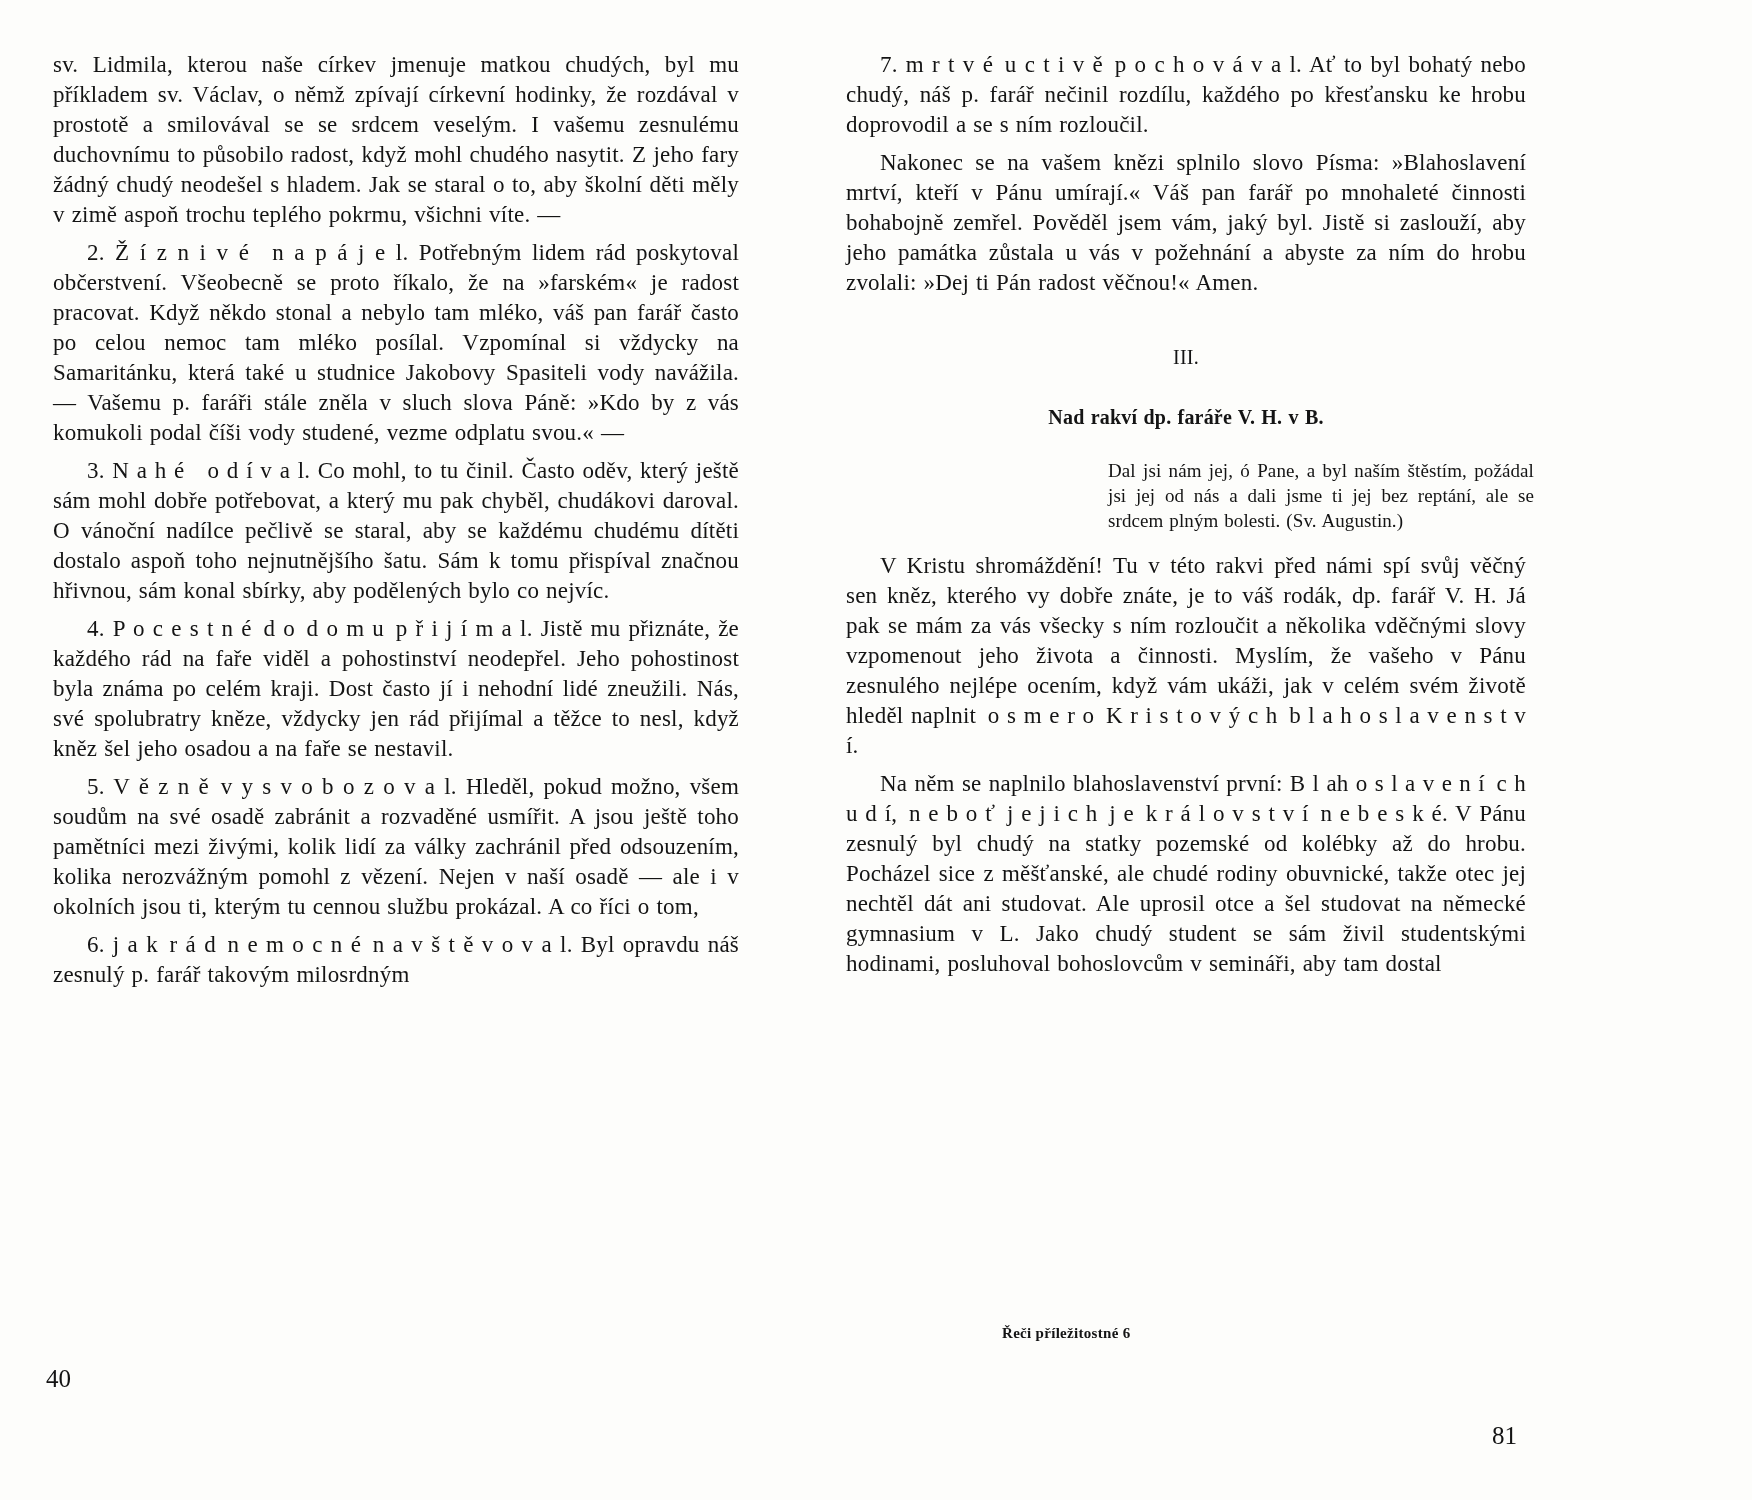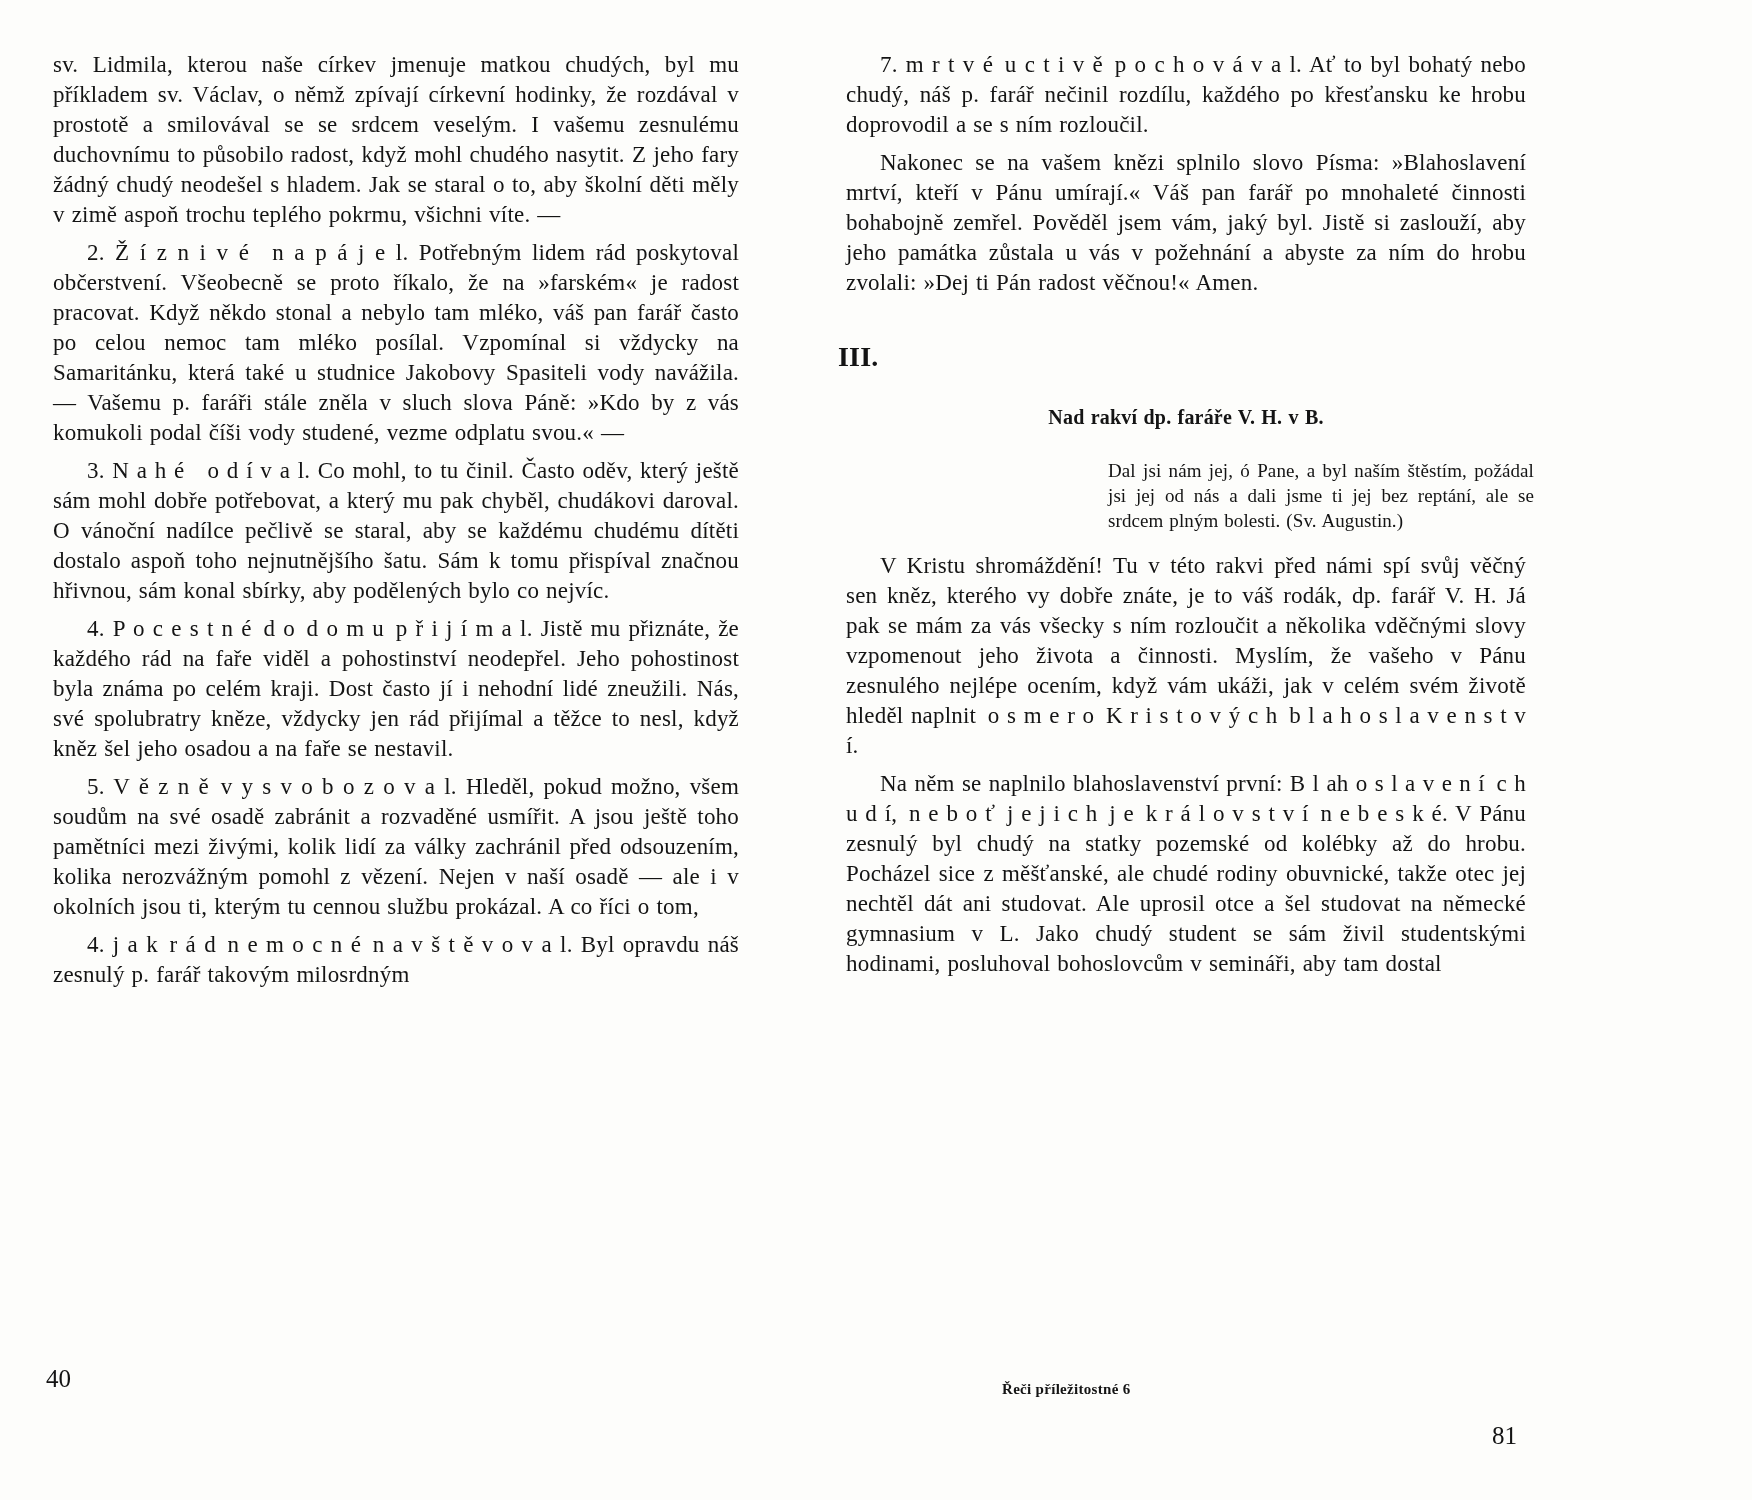--- a/index.html
+++ b/index.html
@@ -27,22 +27,23 @@
   .col-left  { left: 45px;  width: 702px; }
   .col-right { left: 838px; width: 696px; }
 
   p.para {
     margin: 8px;
     text-indent: 34px;
   }
   p.para.noindent { text-indent: 0; }
 
   .section-number {
-    font-weight: bold;
-    font-size: 28px;
+    text-align: center;
+    font-weight: normal;
+    font-size: 20px;
     margin: 44px 0 30px 0;
     text-indent: 0;
   }
   .chapter-title {
     text-align: center;
     font-weight: bold;
     font-size: 20px;
     margin: 0 0 26px 0;
     text-indent: 0;
   }
@@ -57,36 +58,36 @@
   .page-number {
     position: absolute;
     font-size: 25px;
     line-height: 25px;
   }
   .page-number-left  { left: 46px;  top: 1366px; }
   .page-number-right { left: 1492px; top: 1423px; }
   .running-footer {
     position: absolute;
     left: 1002px;
-    top: 1381px;
+    top: 1325px;
     font-size: 15px;
     font-weight: bold;
     letter-spacing: 0.3px;
   }
 </style>
 </head>
 <body>
 
 <div class="column col-left">
   <p class="para noindent">sv. Lidmila, kterou naše církev jmenuje matkou chudých, byl mu příkladem sv. Václav, o němž zpívají církevní hodinky, že rozdával v prostotě a smilovával se se srdcem veselým. I vašemu zesnulému duchovnímu to působilo radost, když mohl chudého nasytit. Z jeho fary žádný chudý neodešel s hladem. Jak se staral o to, aby školní děti měly v zimě aspoň trochu teplého pokrmu, všichni víte. —</p>
   <p class="para">2. Ž í z n i v é n a p á j e l. Potřebným lidem rád poskytoval občerstvení. Všeobecně se proto říkalo, že na »farském« je radost pracovat. Když někdo stonal a nebylo tam mléko, váš pan farář často po celou nemoc tam mléko posílal. Vzpomínal si vždycky na Samaritánku, která také u studnice Jakobovy Spasiteli vody navážila. — Vašemu p. faráři stále zněla v sluch slova Páně: »Kdo by z vás komukoli podal číši vody studené, vezme odplatu svou.« —</p>
   <p class="para">3. N a h é o d í v a l. Co mohl, to tu činil. Často oděv, který ještě sám mohl dobře potřebovat, a který mu pak chyběl, chudákovi daroval. O vánoční nadílce pečlivě se staral, aby se každému chudému dítěti dostalo aspoň toho nejnutnějšího šatu. Sám k tomu přispíval značnou hřivnou, sám konal sbírky, aby podělených bylo co nejvíc.</p>
   <p class="para">4. P o c e s t n é d o d o m u p ř i j í m a l. Jistě mu přiznáte, že každého rád na faře viděl a pohostinství neodepřel. Jeho pohostinost byla známa po celém kraji. Dost často jí i nehodní lidé zneužili. Nás, své spolubratry kněze, vždycky jen rád přijímal a těžce to nesl, když kněz šel jeho osadou a na faře se nestavil.</p>
   <p class="para">5. V ě z n ě v y s v o b o z o v a l. Hleděl, pokud možno, všem soudům na své osadě zabránit a rozvaděné usmířit. A jsou ještě toho pamětníci mezi živými, kolik lidí za války zachránil před odsouzením, kolika nerozvážným pomohl z vězení. Nejen v naší osadě — ale i v okolních jsou ti, kterým tu cennou službu prokázal. A co říci o tom,</p>
-  <p class="para">4. j a k r á d n e m o c n é n a v š t ě v o v a l. Byl opravdu náš zesnulý p. farář takovým milosrdným</p>
+  <p class="para">6. j a k r á d n e m o c n é n a v š t ě v o v a l. Byl opravdu náš zesnulý p. farář takovým milosrdným</p>
 </div>
 
 <div class="column col-right">
   <p class="para">7. m r t v é u c t i v ě p o c h o v á v a l. Ať to byl bohatý nebo chudý, náš p. farář nečinil rozdílu, každého po křesťansku ke hrobu doprovodil a se s ním rozloučil.</p>
   <p class="para">Nakonec se na vašem knězi splnilo slovo Písma: »Blahoslavení mrtví, kteří v Pánu umírají.« Váš pan farář po mnohaleté činnosti bohabojně zemřel. Pověděl jsem vám, jaký byl. Jistě si zaslouží, aby jeho památka zůstala u vás v požehnání a abyste za ním do hrobu zvolali: »Dej ti Pán radost věčnou!« Amen.</p>
 
   <div class="section-number">III.</div>
   <div class="chapter-title">Nad rakví dp. faráře V. H. v B.</div>
   <div class="epigraph">Dal jsi nám jej, ó Pane, a byl naším štěstím, požádal jsi jej od nás a dali jsme ti jej bez reptání, ale se srdcem plným bolesti.  (Sv. Augustin.)</div>
 

